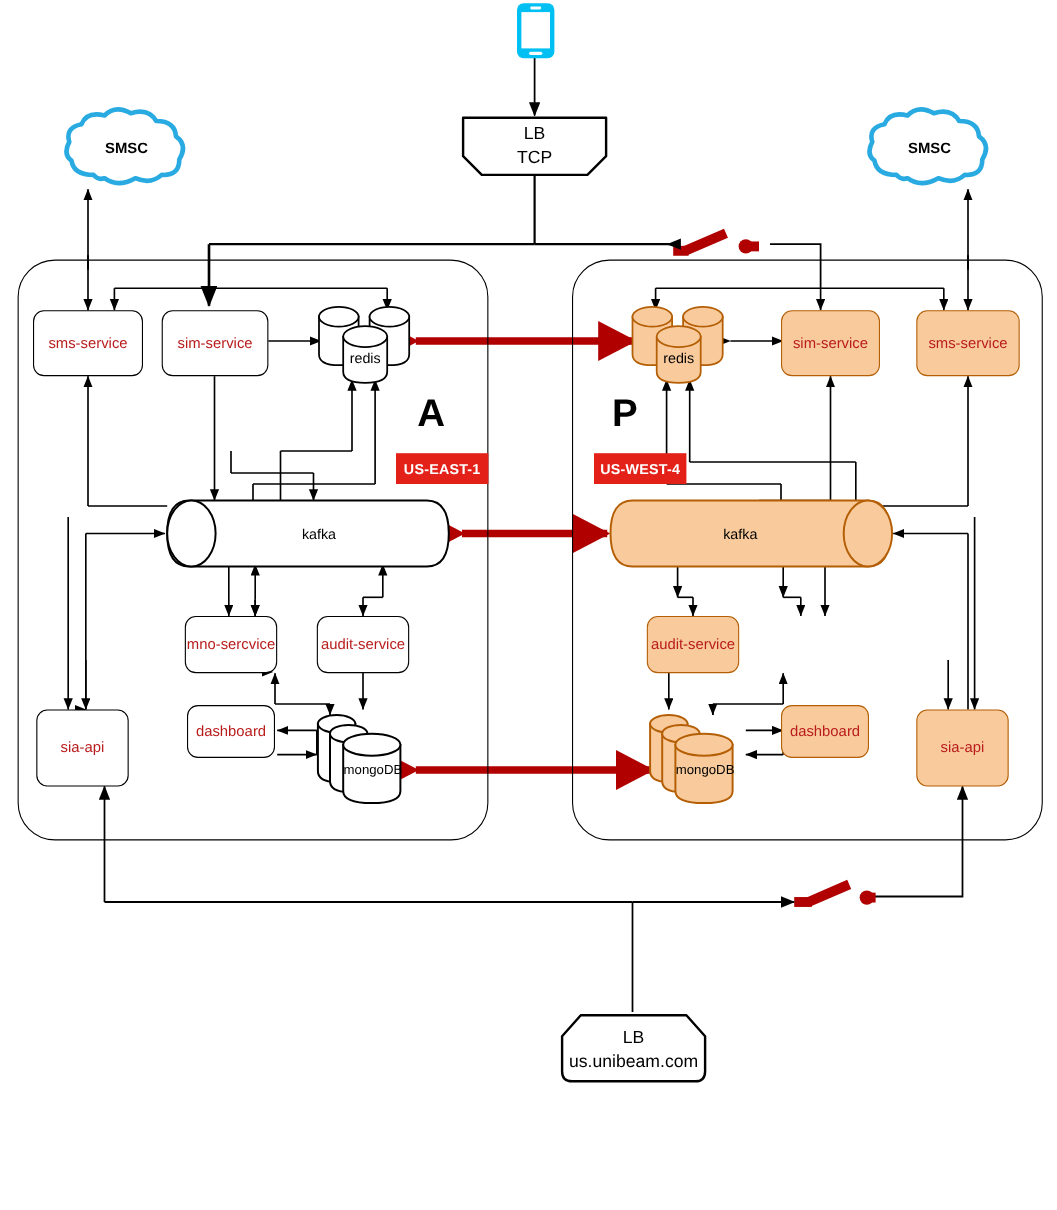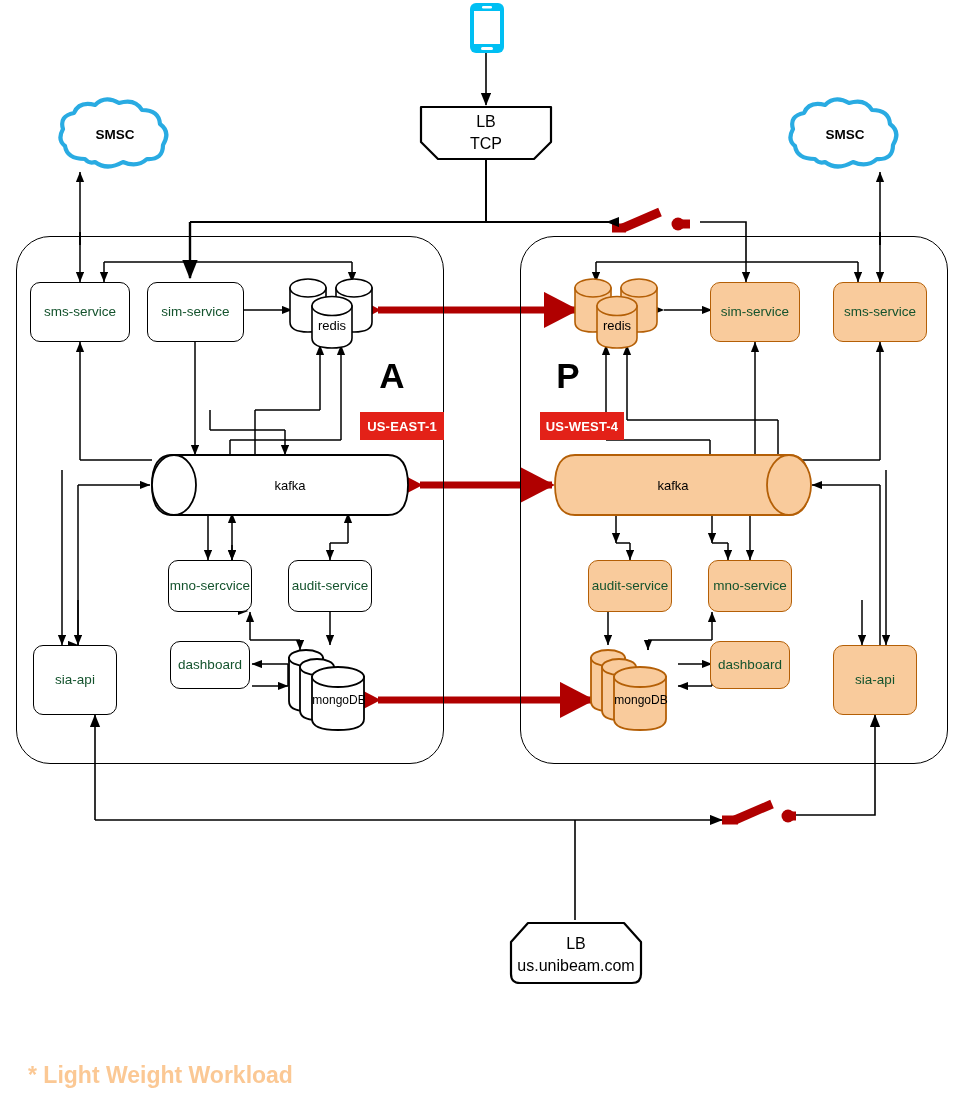--- a/index.html
+++ b/index.html
@@ -32,21 +32,21 @@
   }
   
   .svc {
     border: 1.4px solid #000000;
     border-radius: 10px;
     background: #ffffff;
     display: flex;
     align-items: center;
     justify-content: center;
     font-size: 13.5px;
-    color: #14532d;
+    color: #b91c1c;
     text-align: center;
     line-height: 1.2;
   }
   .svc.warm {
     background: #F9CB9C;
     border-color: #B45F06;
   }
   
   .region {
     border: 1.3px solid #000000;
@@ -536,34 +536,32 @@
 
   <div class="shapewrap" style="left:553px; top:453px;">
     <svg width="260" height="64" viewBox="0 0 260 64">
       <path d="M22,2 L236,2 Q256,2 256,32 Q256,62 236,62 L22,62 Q2,62 2,32 Q2,2 22,2 Z" fill="#F9CB9C" stroke="#B45F06" stroke-width="1.8"></path>
       <ellipse cx="236" cy="32" rx="22" ry="30" fill="#F9CB9C" stroke="#B45F06" stroke-width="1.8"></ellipse>
     </svg>
     <div class="shapelabel" style="left:20px; top:0; width:200px; height:64px;">kafka</div>
   </div>
 
   <div class="node svc warm" style="left:588px; top:560px; width:84px; height:52px;">audit-service</div>
-  <div class="node svc warm" style="left:708px; top:560px; width:84px; height:52px;">mno-service</div>
   <div class="node svc warm" style="left:710px; top:641px; width:80px; height:48px;">dashboard</div>
 
   <div class="shapewrap" style="left:588px; top:645px;">
     <svg width="92" height="88" viewBox="0 0 92 88">
       <g fill="#F9CB9C" stroke="#B45F06" stroke-width="1.8">
         <path d="M3,13 L3,56 Q3,66 20,66 Q37,66 37,56 L37,13 Z"></path>
         <ellipse cx="20" cy="13" rx="17" ry="8"></ellipse>
         <path d="M14,22 L14,65 Q14,75 31,75 Q48,75 48,65 L48,22 Z"></path>
         <ellipse cx="31" cy="22" rx="17" ry="8"></ellipse>
         <path d="M26,32 L26,74 Q26,85 52,85 Q78,85 78,74 L78,32 Z"></path>
         <ellipse cx="52" cy="32" rx="26" ry="10"></ellipse>
       </g>
     </svg>
     <div class="shapelabel" style="left:24px; top:44px; width:58px; height:22px; font-size:12px;">mongoDB</div>
   </div>
 
   <div class="node svc warm" style="left:833px; top:645px; width:84px; height:70px;">sia-api</div>
 
-  <div class="footnote" style="left:28px; top:1062px;">* Light Weight Workload</div>
 
 </div>
 
 </body></html>

